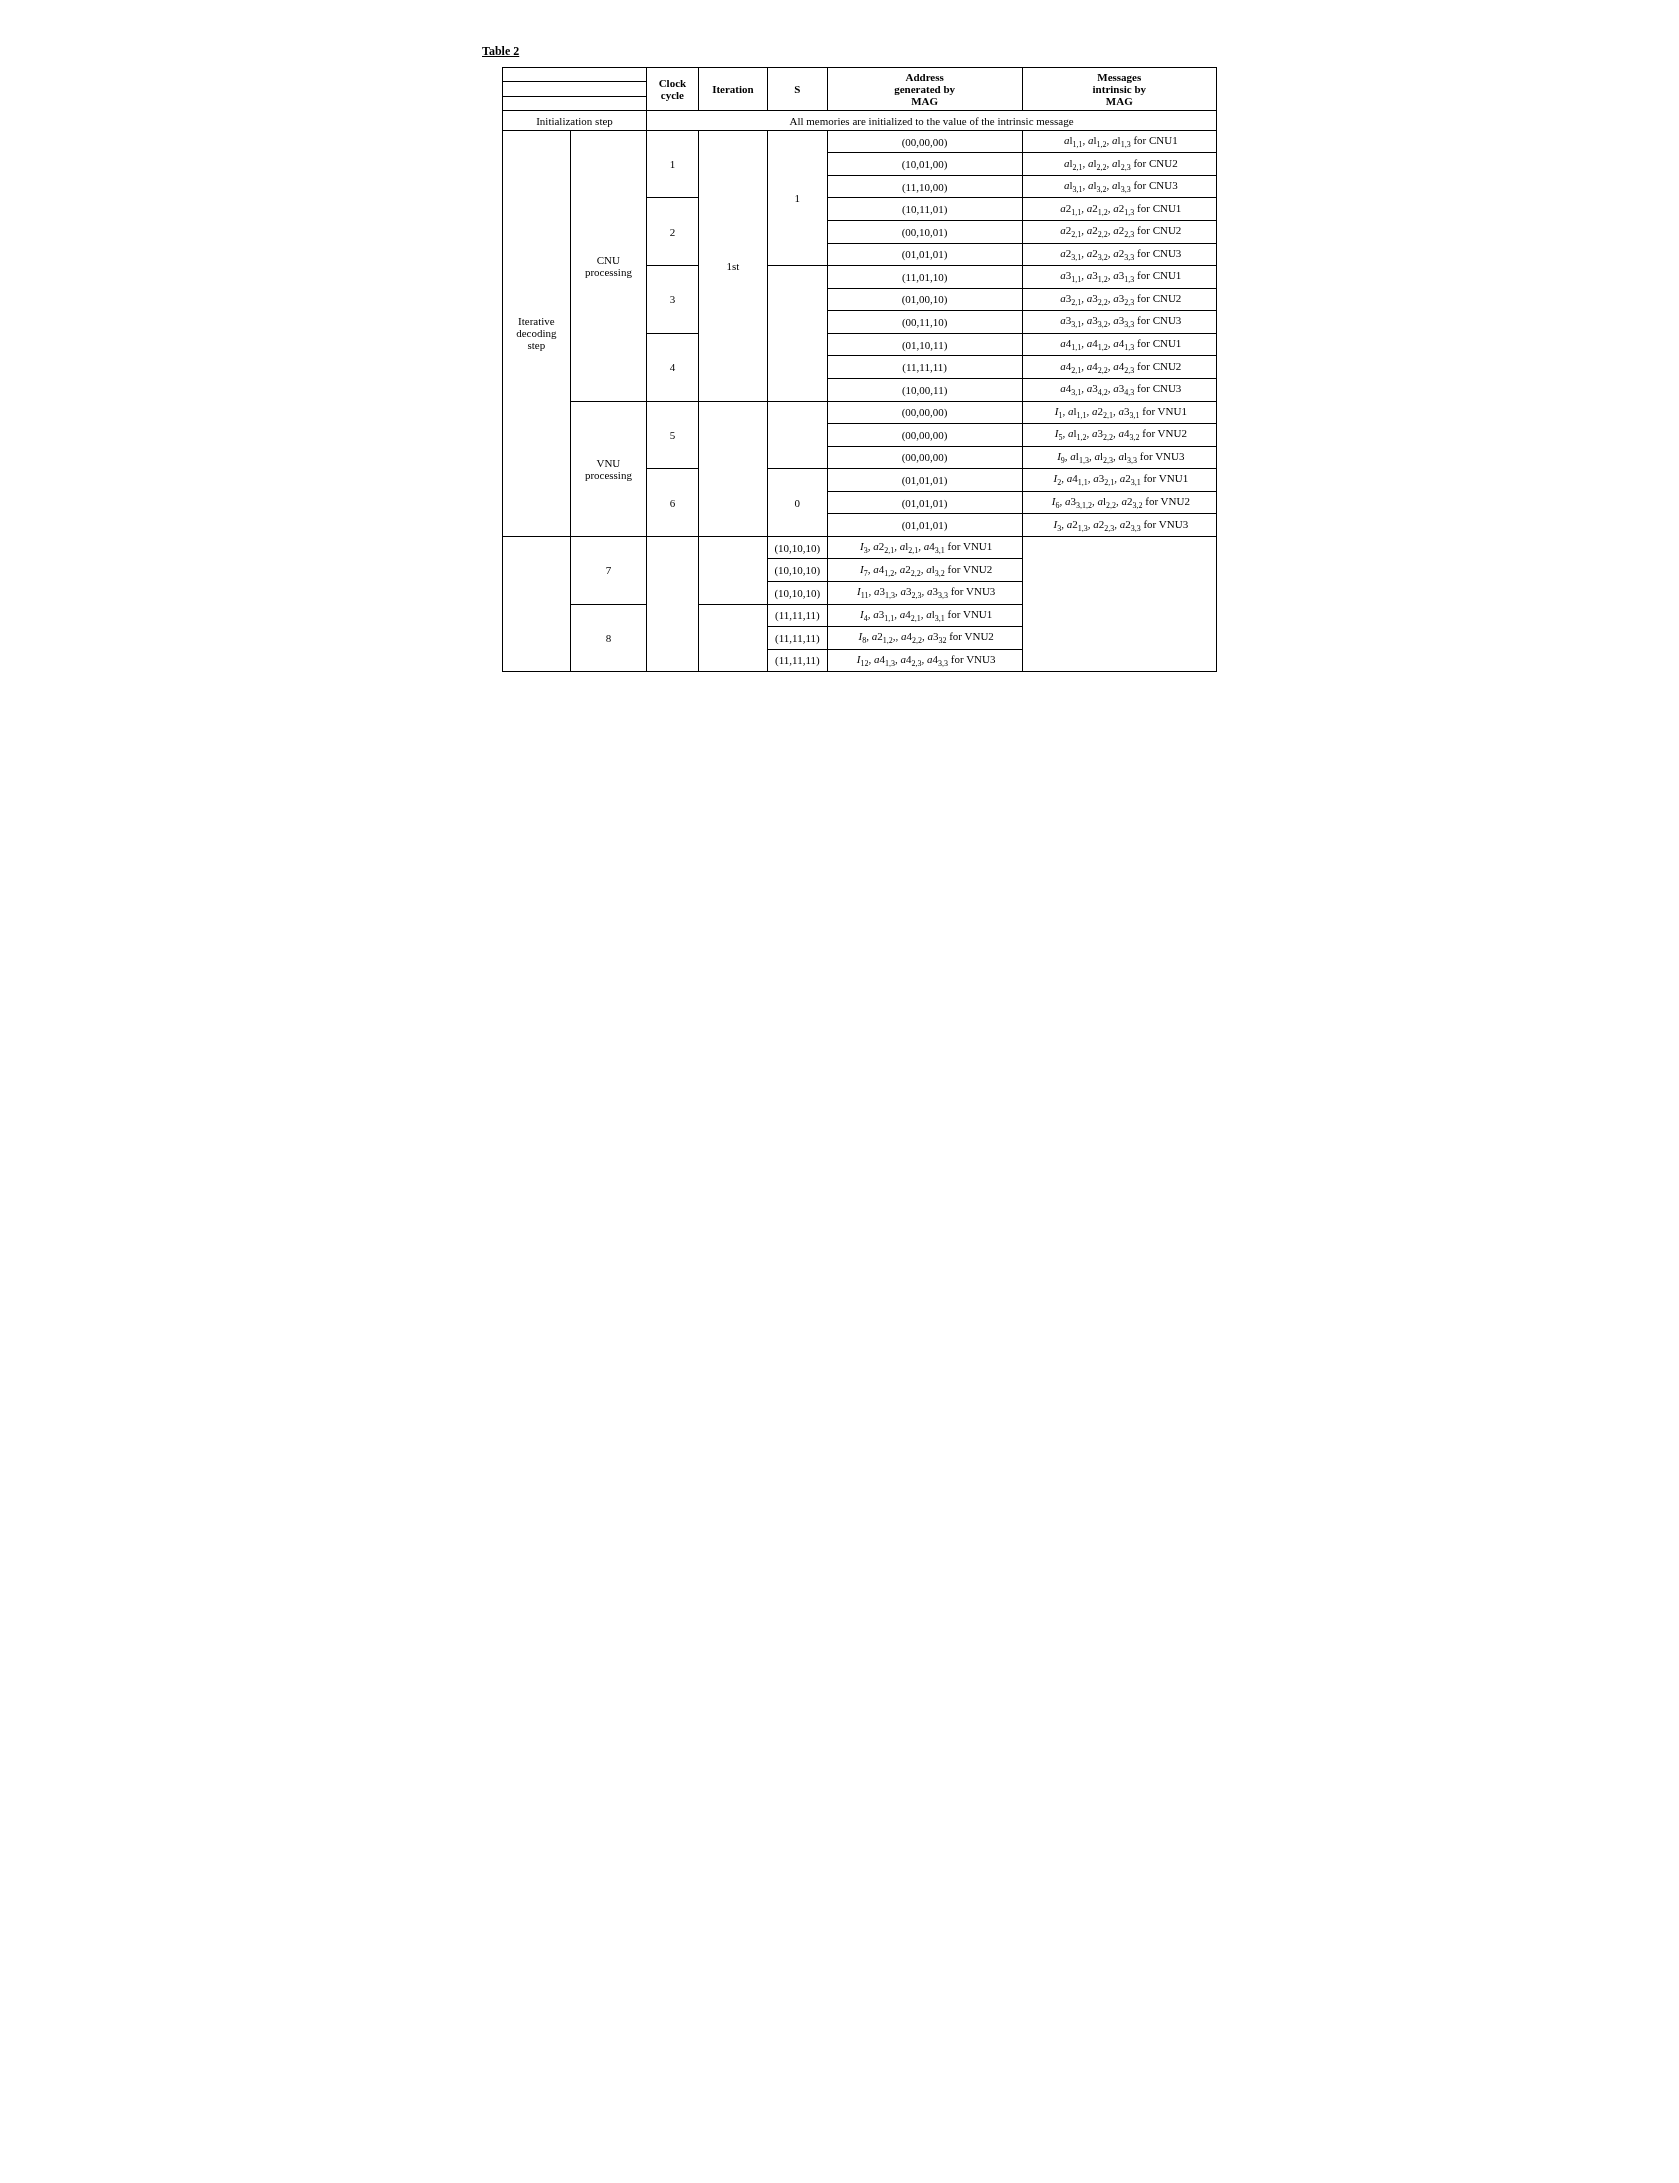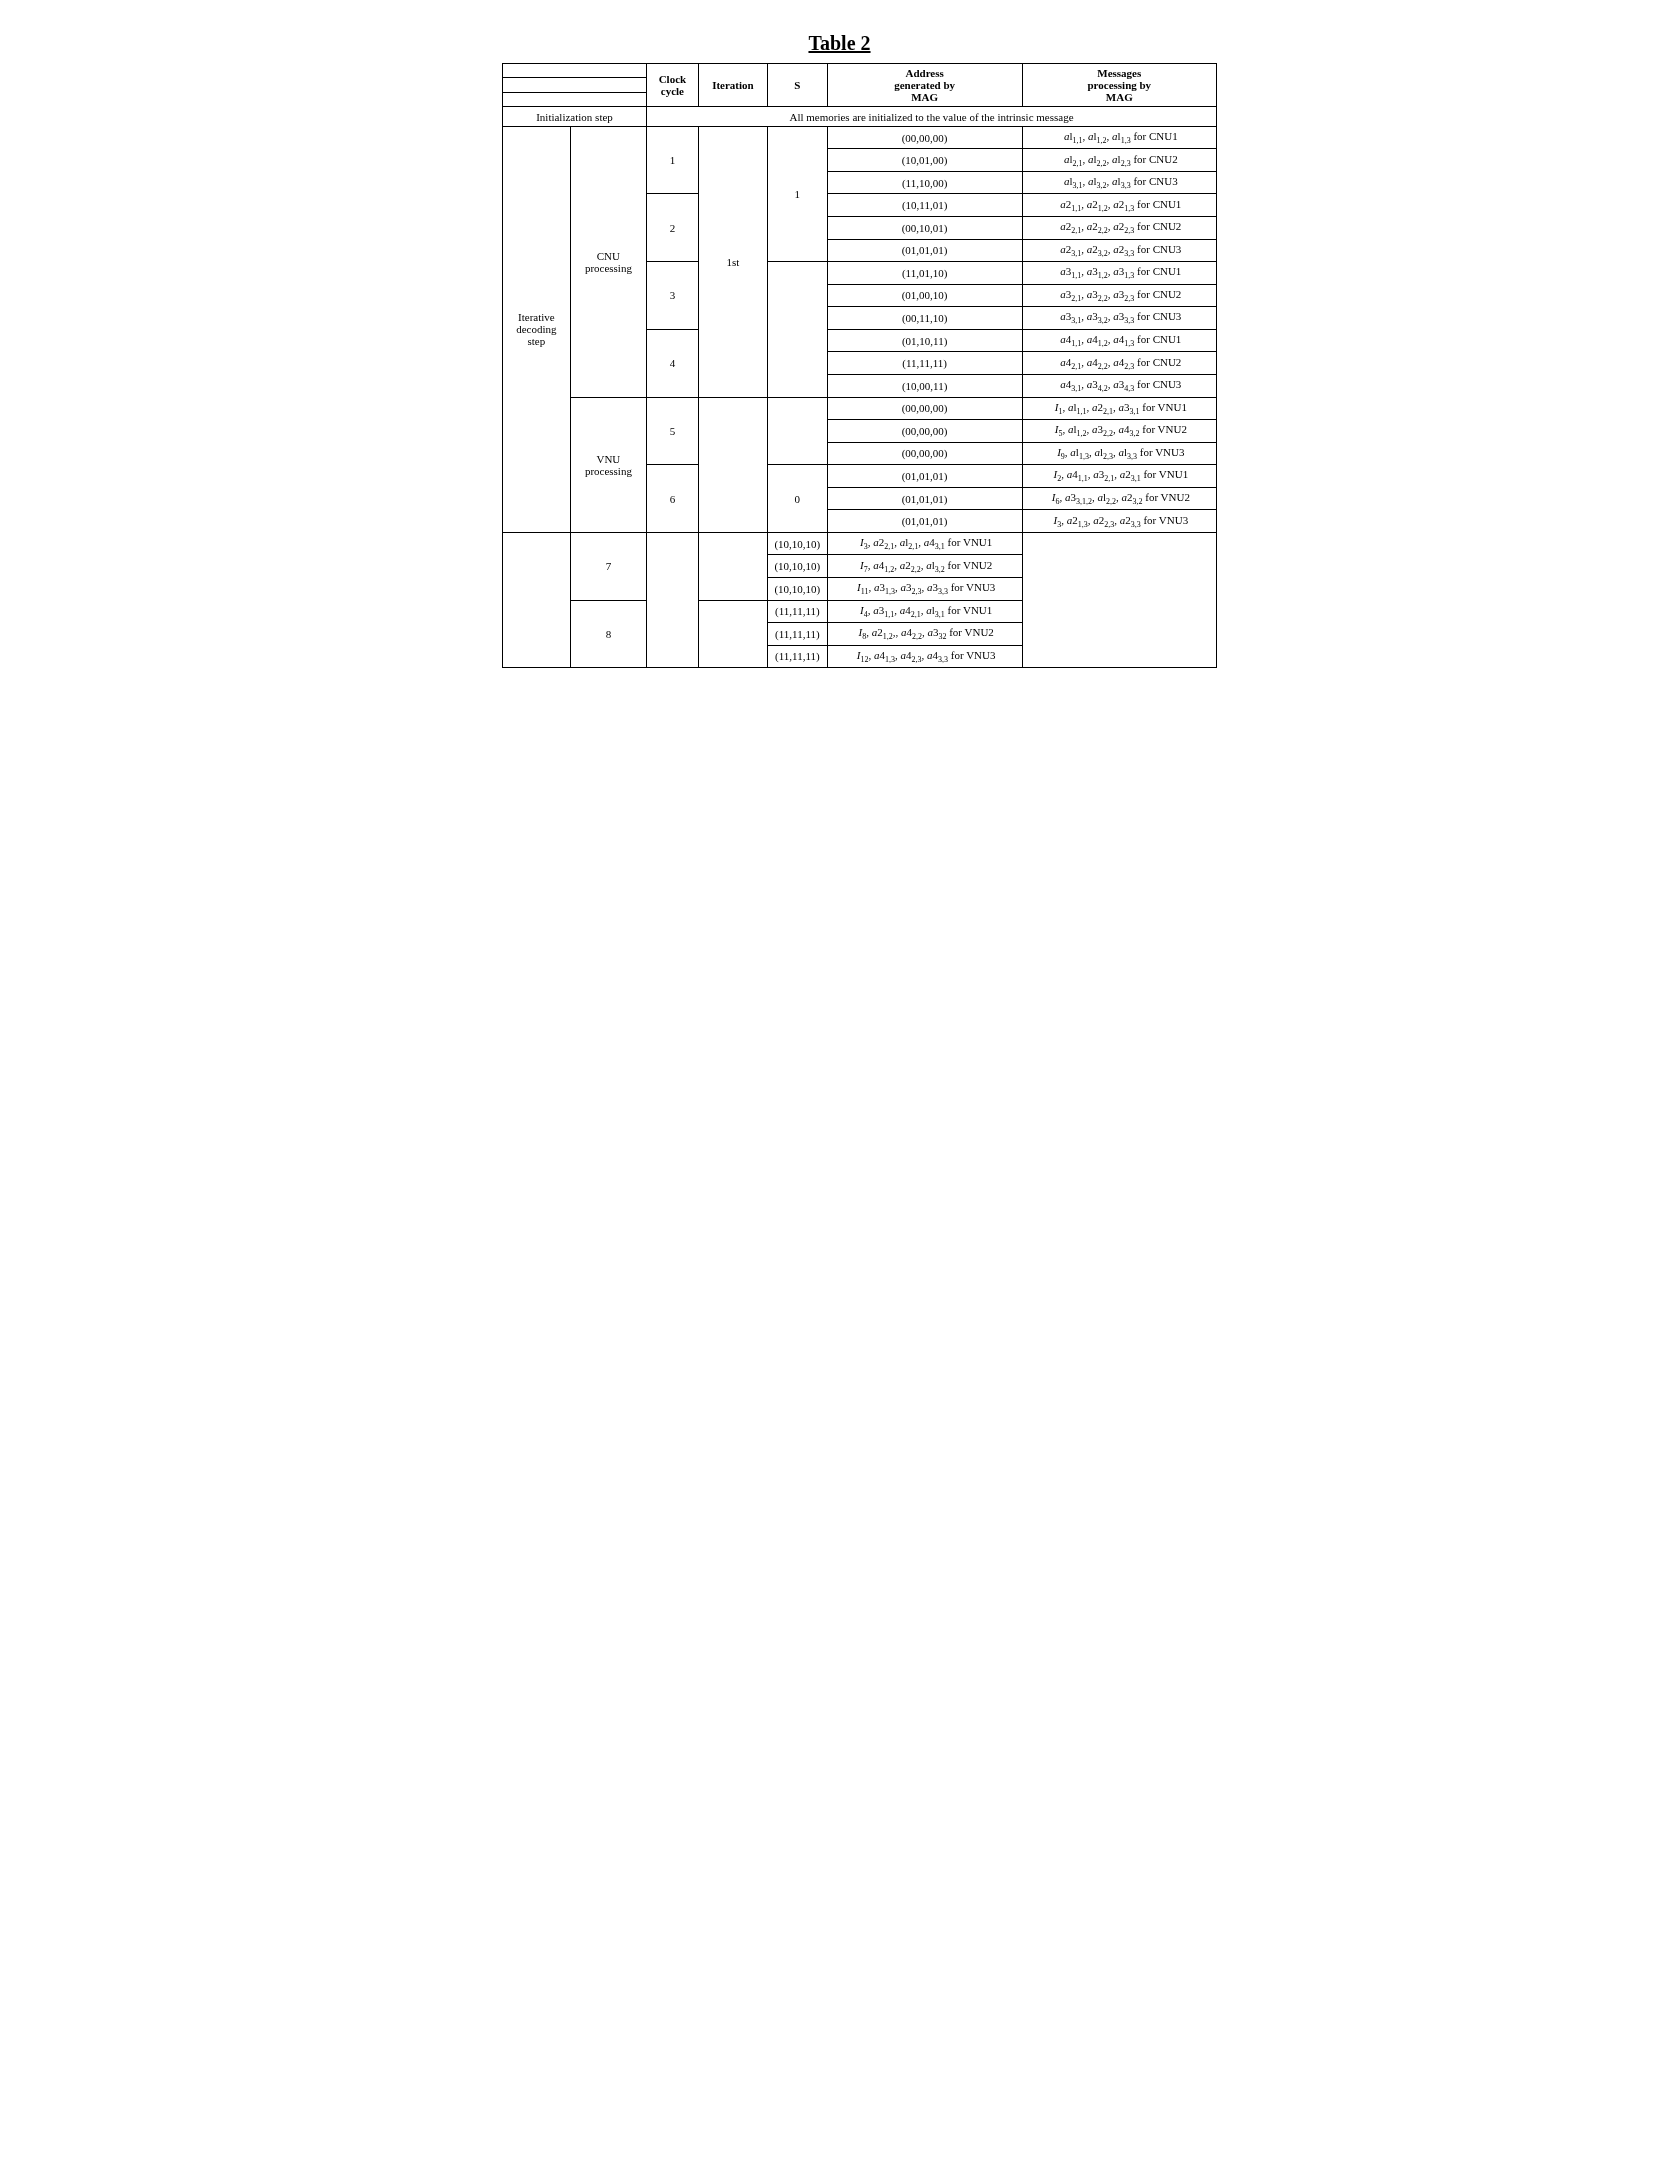--- a/index.html
+++ b/index.html
@@ -8,25 +8,26 @@
       font-family: 'Times New Roman', Times, serif;
       font-size: 12px;
       display: flex;
       justify-content: center;
       padding: 32px 16px;
     }
     .page {
       width: 715px;
     }
     .table-title {
-      text-align: center;
-      font-size: 20px;
+      text-align: left;
+      font-size: 12px;
       font-weight: bold;
       text-decoration: underline;
       margin-bottom: 8px;
+      margin-top: 12px;
     }
     table {
       border-collapse: collapse;
       width: 100%;
       font-size: 11px;
       margin-left: 20px;
     }
     table, th, td {
       border: 0.8px solid #000;
     }
@@ -56,21 +57,21 @@
         </th>
         <th rowspan="3">Iteration</th>
         <th rowspan="3" class="small-cell">S</th>
         <th rowspan="3">
           <span>Address</span><br>
           <span>generated by</span><br>
           <span>MAG</span>
         </th>
         <th rowspan="3">
           <span>Messages</span><br>
-          <span>processing by</span><br>
+          <span>intrinsic by</span><br>
           <span>MAG</span>
         </th>
       </tr>
       <tr>
         <th colspan="2"></th>
       </tr>
       <tr>
         <th colspan="2"></th>
       </tr>
     </thead>

